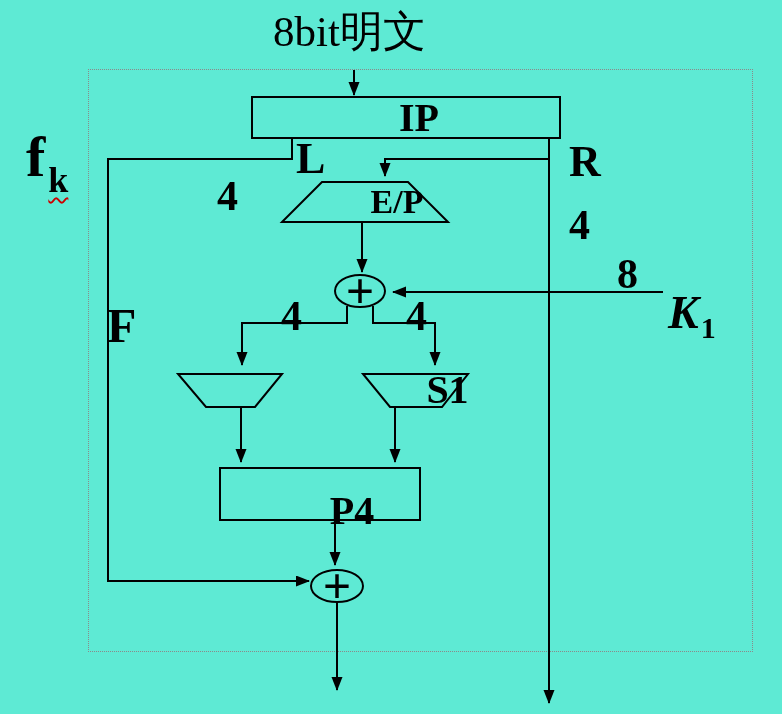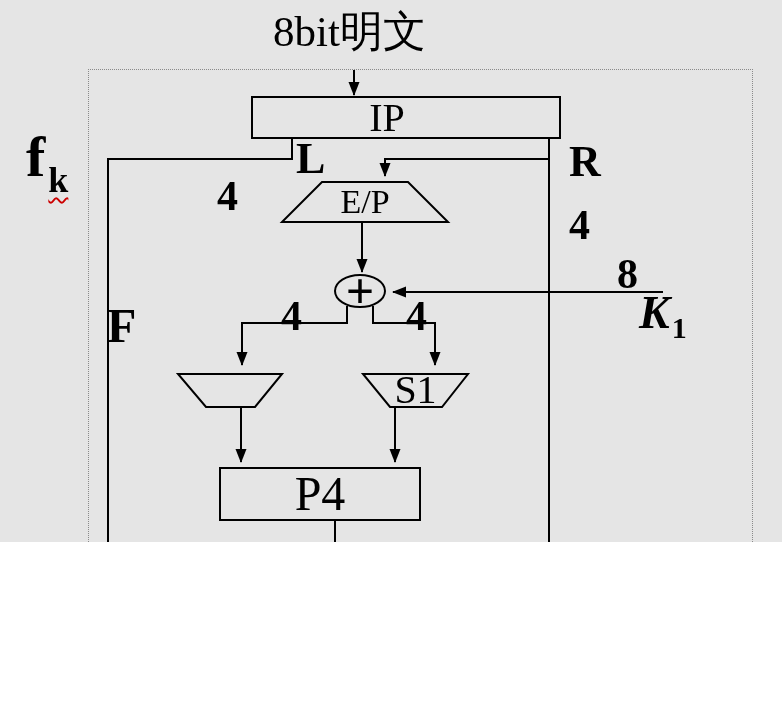--- a/index.html
+++ b/index.html
@@ -1,20 +1,20 @@
 <!DOCTYPE html>
 <html><head>
 <meta charset="utf-8">
 <style>
   html, body { margin: 0; padding: 0; background: #ffffff; }
   #stage {
     position: relative;
     width: 782px;
-    height: 542px;
-    background: #e5e5e5;
+    height: 714px;
+    background: #5eead4;
     font-family: "Liberation Serif", serif;
     color: #000000;
     overflow: hidden;
     text-align: center;
   }
   #boundary {
     position: absolute;
     left: 88px; top: 69px;
     width: 663px; height: 581px;
     border: 1px dotted #8a8a8a;
@@ -28,22 +28,23 @@
     position: absolute;
     font-weight: bold;
     line-height: 1;
     white-space: nowrap;
   }
   .block-lbl {
     position: absolute;
     display: flex;
     align-items: center;
     justify-content: center;
-    font-weight: normal;
+    font-weight: bold;
     line-height: 1;
+    margin-left: 32px;
   }
   .title-lbl {
     position: absolute;
     font-weight: normal;
     line-height: 1.1;
     white-space: nowrap;
   }
   .fk-sub {
     font-size: 36px;
     position: relative;
@@ -120,29 +121,29 @@
     <path d="M337 602 L337 690" stroke="#000" stroke-width="2" fill="none" marker-end="url(#arrow)"></path>
   </svg>
 
   <div class="title-lbl" style="left:273px; top:8px; font-size:43px;">8bit明文</div>
 
   <div class="lbl" style="left:26px; top:128px; font-size:58px; "><span>f</span><span class="fk-sub">k</span></div>
 
   <div class="block-lbl" style="left:252px; top:97px; width:270px; height:41px; font-size:40px;">IP</div>
   <div class="block-lbl" style="left:282px; top:182px; width:166px; height:40px; font-size:34px;">E/P</div>
   <div class="block-lbl" style="left:363px; top:372px; width:105px; height:36px; font-size:40px;">S1</div>
-  <div class="block-lbl" style="left:220px; top:468px; width:200px; height:52px; font-size:48px;">P4</div>
+  <div class="block-lbl" style="left:220px; top:485px; width:200px; height:52px; font-size:40px;">P4</div>
 
   <div class="plus" style="left:335px; top:266px; width:50px; height:50px;">+</div>
   <div class="plus" style="left:312px; top:561px; width:50px; height:50px;">+</div>
 
   <div class="lbl" style="left:296px; top:137px; font-size:44px;">L</div>
   <div class="lbl" style="left:569px; top:140px; font-size:44px;">R</div>
   <div class="lbl" style="left:217px; top:175px; font-size:42px;">4</div>
   <div class="lbl" style="left:569px; top:204px; font-size:42px;">4</div>
   <div class="lbl" style="left:617px; top:253px; font-size:42px;">8</div>
   <div class="lbl" style="left:107px; top:302px; font-size:48px;">F</div>
   <div class="lbl" style="left:281px; top:295px; font-size:42px;">4</div>
   <div class="lbl" style="left:406px; top:295px; font-size:42px;">4</div>
 
-  <div class="lbl" style="left:639px; top:290px; font-size:46px; font-style:italic;"><span>K</span><span class="key-sub">1</span></div>
+  <div class="lbl" style="left:668px; top:290px; font-size:46px; font-style:italic;"><span>K</span><span class="key-sub">1</span></div>
 
 </div>
 
 </body></html>

